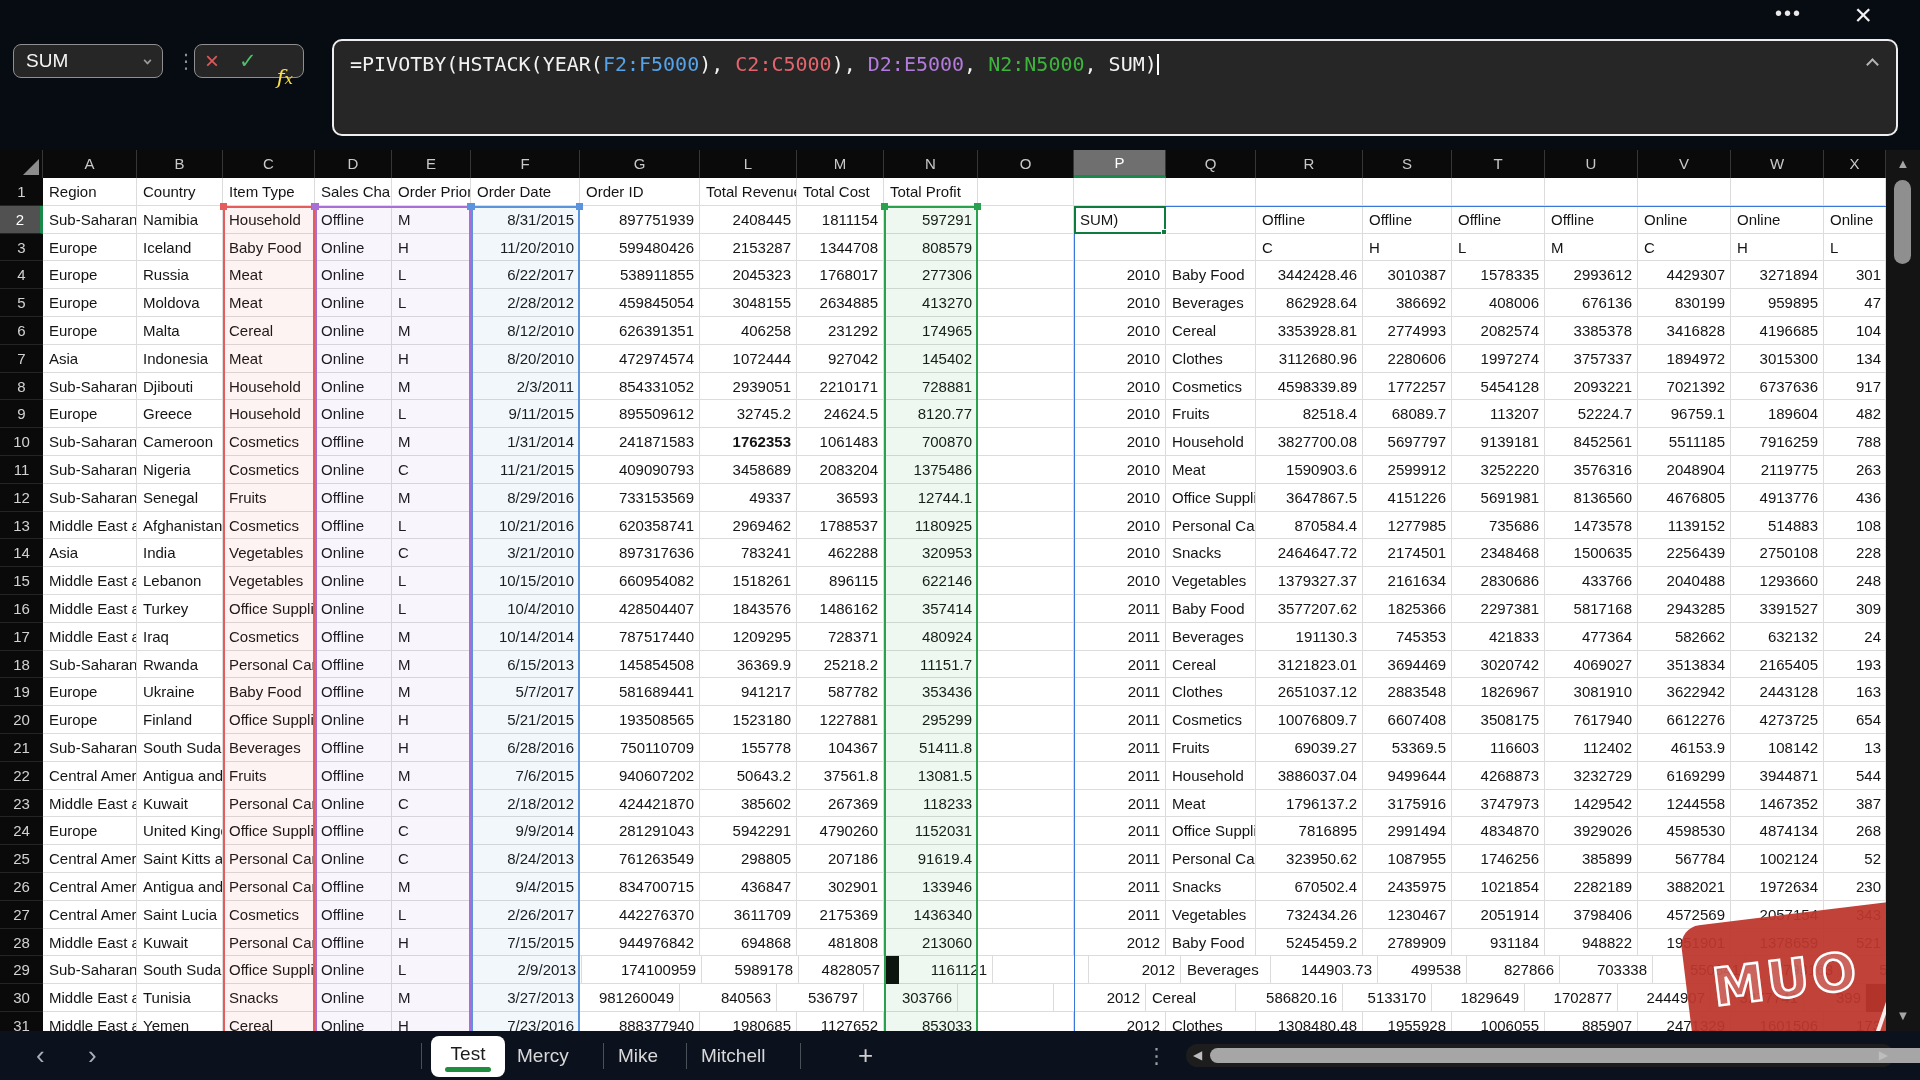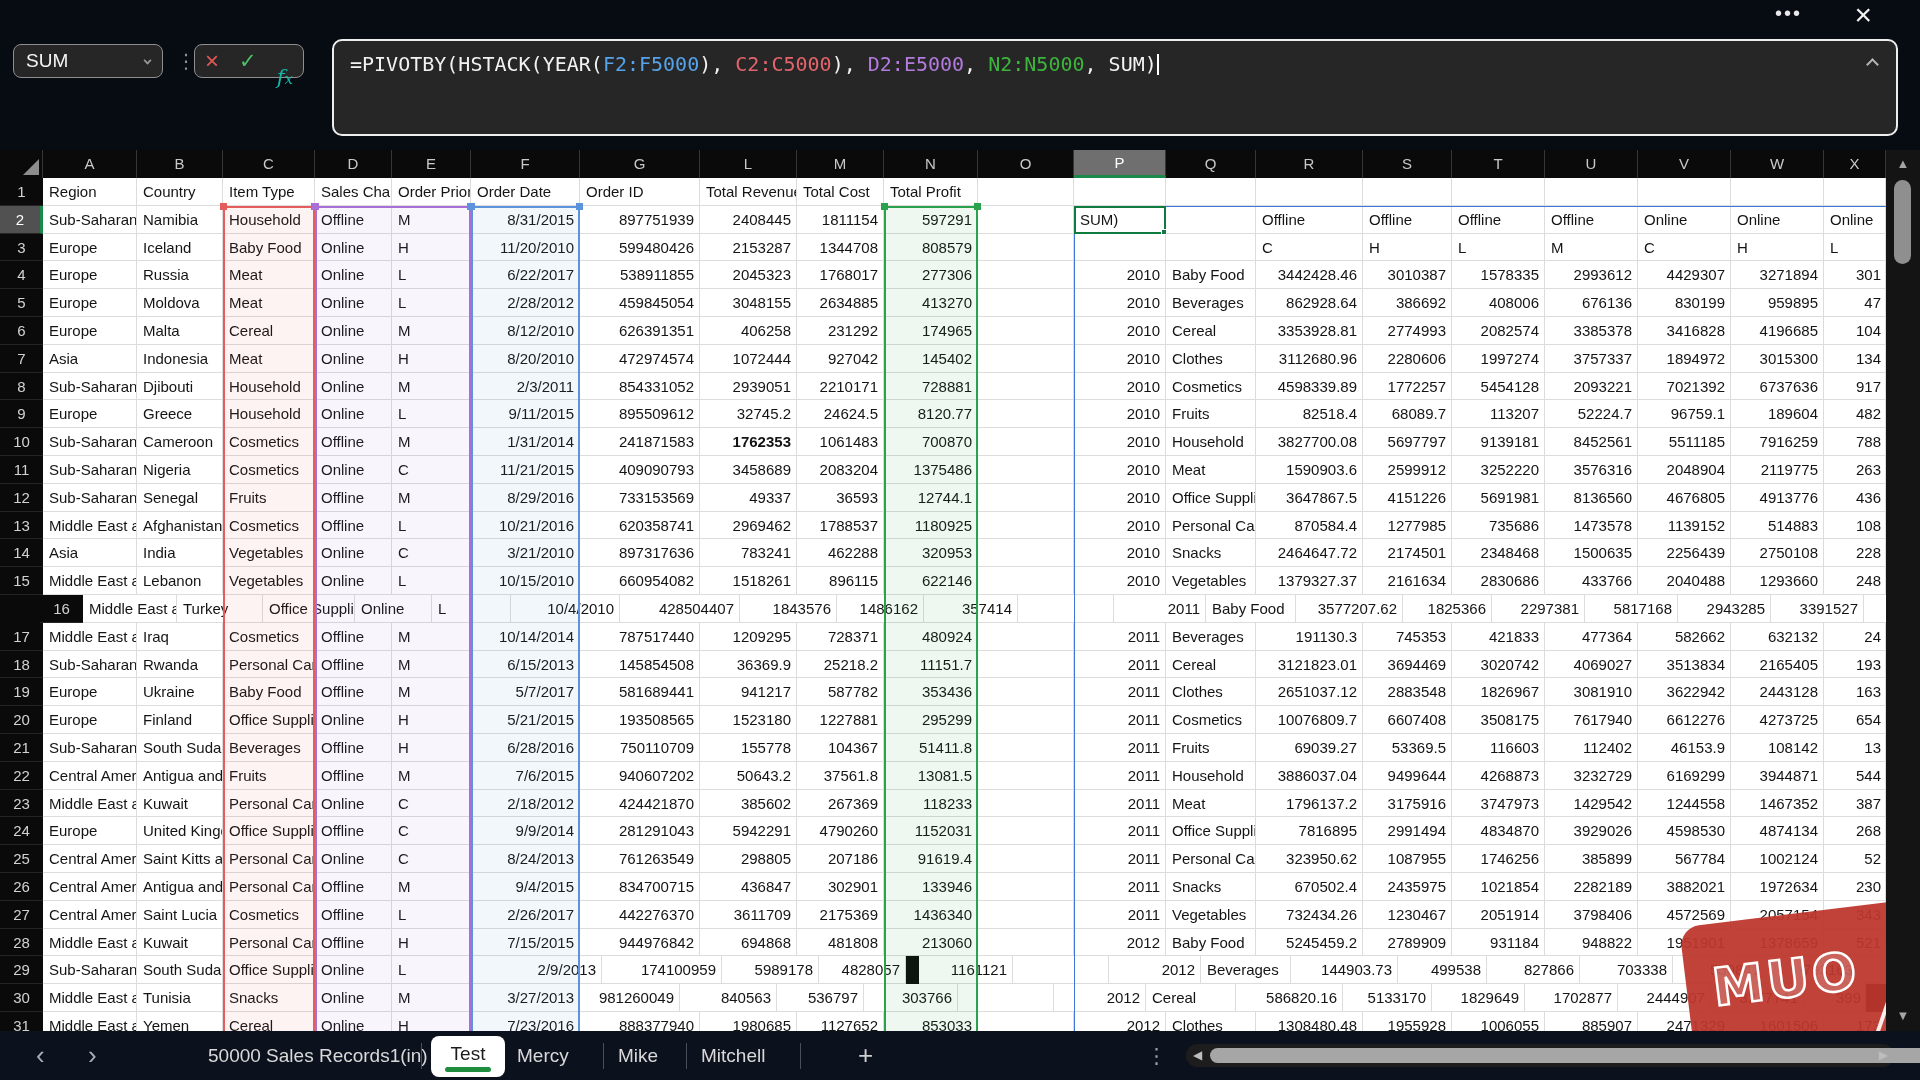--- a/index.html
+++ b/index.html
@@ -13,21 +13,21 @@
   #title-divider { position:absolute; left:0; top:33px; width:1652px; height:1px; background:rgba(205,210,220,0.6); }
 
   
   #formula-row { position:absolute; left:0; top:33px; width:1920px; height:117px; background:#070b12; z-index:55; }
   #name-box { position:absolute; left:13px; top:11px; width:150px; height:34px; background:#262626; border:1.5px solid #8f8f8f; border-radius:8px; color:#f5f5f5; font-size:19px; line-height:31px; padding-left:12px; }
   #name-box .dd { position:absolute; right:11px; top:12px; width:7px; height:7px; border-right:2px solid #9a9a9a; border-bottom:2px solid #9a9a9a; transform:rotate(45deg) scale(.8); }
   #fb-dots { position:absolute; left:176px; top:12px; color:#8f8f8f; font-size:20px; line-height:32px; }
   #fb-buttons { position:absolute; left:194px; top:11px; width:110px; height:34px; background:#262626; border:1.5px solid #8f8f8f; border-radius:8px; display:flex; align-items:center; justify-content:space-around; }
   #btn-cancel { color:#e05757; font-size:24px; line-height:30px; }
   #btn-enter { color:#4ec06a; font-size:21px; }
-  #btn-fx { color:#14b8a6; font-family:"DejaVu Serif", serif; font-style:italic; font-size:21px;margin-top:32px; }
+  #btn-fx { color:#fde047; font-family:"DejaVu Serif", serif; font-style:italic; font-size:21px;margin-top:32px; }
   #btn-fx span { font-size:15px; }
   #formula-box { position:absolute; left:332px; top:6px; width:1566px; height:97px; background:#262626; border:2px solid #eeeeee; border-radius:10px; }
   #formula-text { position:absolute; left:16px; top:9px; font-family:"DejaVu Sans Mono", monospace; font-size:20px; line-height:28px; white-space:pre; }
   #caret { display:inline-block; width:2px; height:21px; background:#ffffff; vertical-align:-4px; }
   #fb-collapse { position:absolute; right:16px; top:16px; width:12px; height:12px; }
   #fb-collapse i { position:absolute; left:0; top:3px; width:9px; height:9px; border-top:2px solid #b5b5b5; border-left:2px solid #b5b5b5; transform:rotate(45deg); }
 
   
   #grid { position:absolute; left:0; top:150px; width:1886px; height:881px; overflow:hidden; background:#0a0a0a; z-index:10; }
   #colheads { display:flex; height:28px; background:#0a0a0a; }
@@ -474,21 +474,21 @@
           <div class="cell" style="width: 90px;">Vegetables</div>
           <div class="cell num" style="width: 107px;">1379327.37</div>
           <div class="cell num" style="width: 89px;">2161634</div>
           <div class="cell num" style="width: 93px;">2830686</div>
           <div class="cell num" style="width: 93px;">433766</div>
           <div class="cell num" style="width: 93px;">2040488</div>
           <div class="cell num" style="width: 93px;">1293660</div>
           <div class="cell num lastcol" style="width: 62px;">248</div>
         </div>
         <div class="grow">
-          <div class="rowh" style="width: 43px; margin-left: 40px;">16</div>
+          <div class="rowh" style="width: 43px;">16</div>
           <div class="cell" style="width: 94px;">Middle East and North Africa</div>
           <div class="cell" style="width: 86px;">Turkey</div>
           <div class="cell" style="width: 92px;">Office Supplies</div>
           <div class="cell" style="width: 77px;">Online</div>
           <div class="cell" style="width: 79px;">L</div>
           <div class="cell num" style="width: 109px;">10/4/2010</div>
           <div class="cell num" style="width: 120px;">428504407</div>
           <div class="cell num" style="width: 97px;">1843576</div>
           <div class="cell num" style="width: 87px;">1486162</div>
           <div class="cell num" style="width: 94px;">357414</div>
@@ -779,21 +779,21 @@
           <div class="cell num" style="width: 93px;">1378659</div>
           <div class="cell num lastcol" style="width: 62px;">521</div>
         </div>
         <div class="grow">
           <div class="rowh" style="width: 43px;">29</div>
           <div class="cell" style="width: 94px;">Sub-Saharan Africa</div>
           <div class="cell" style="width: 86px;">South Sudan</div>
           <div class="cell" style="width: 92px;">Office Supplies</div>
           <div class="cell" style="width: 77px;">Online</div>
           <div class="cell" style="width: 79px;">L</div>
-          <div class="cell num" style="width: 131px;">2/9/2013</div>
+          <div class="cell num" style="width: 111px;">2/9/2013</div>
           <div class="cell num" style="width: 120px;">174100959</div>
           <div class="cell num" style="width: 97px;">5989178</div>
           <div class="cell num" style="width: 87px;">4828057</div>
           <div class="cell num" style="width: 94px; margin-left: 13px;">1161121</div>
           <div class="cell" style="width: 96px;"></div>
           <div class="cell num" style="width: 92px;">2012</div>
           <div class="cell" style="width: 90px;">Beverages</div>
           <div class="cell num" style="width: 107px;">144903.73</div>
           <div class="cell num" style="width: 89px;">499538</div>
           <div class="cell num" style="width: 93px;">827866</div>
@@ -877,21 +877,20 @@
 
   <div id="watermark">
     <div class="swoosh"></div>
     <div class="txt">MUO</div>
   </div>
 
   <div id="tabbar">
     <div id="tab-inner">
       <span class="navarr" id="nav-prev">‹</span>
       <span class="navarr" id="nav-next">›</span>
-      <span class="sheettab" style="left:208px;">50000 Sales Records1(in)</span>
       <span class="tabdiv" style="left:421px;"></span>
       <div id="tab-active">
         <div class="lbl">Test</div>
         <div class="green"></div>
       </div>
       <span class="sheettab" style="left:517px;">Mercy</span>
       <span class="tabdiv" style="left:603px;"></span>
       <span class="sheettab" style="left:618px;">Mike</span>
       <span class="tabdiv" style="left:686px;"></span>
       <span class="sheettab" style="left:701px;">Mitchell</span>

